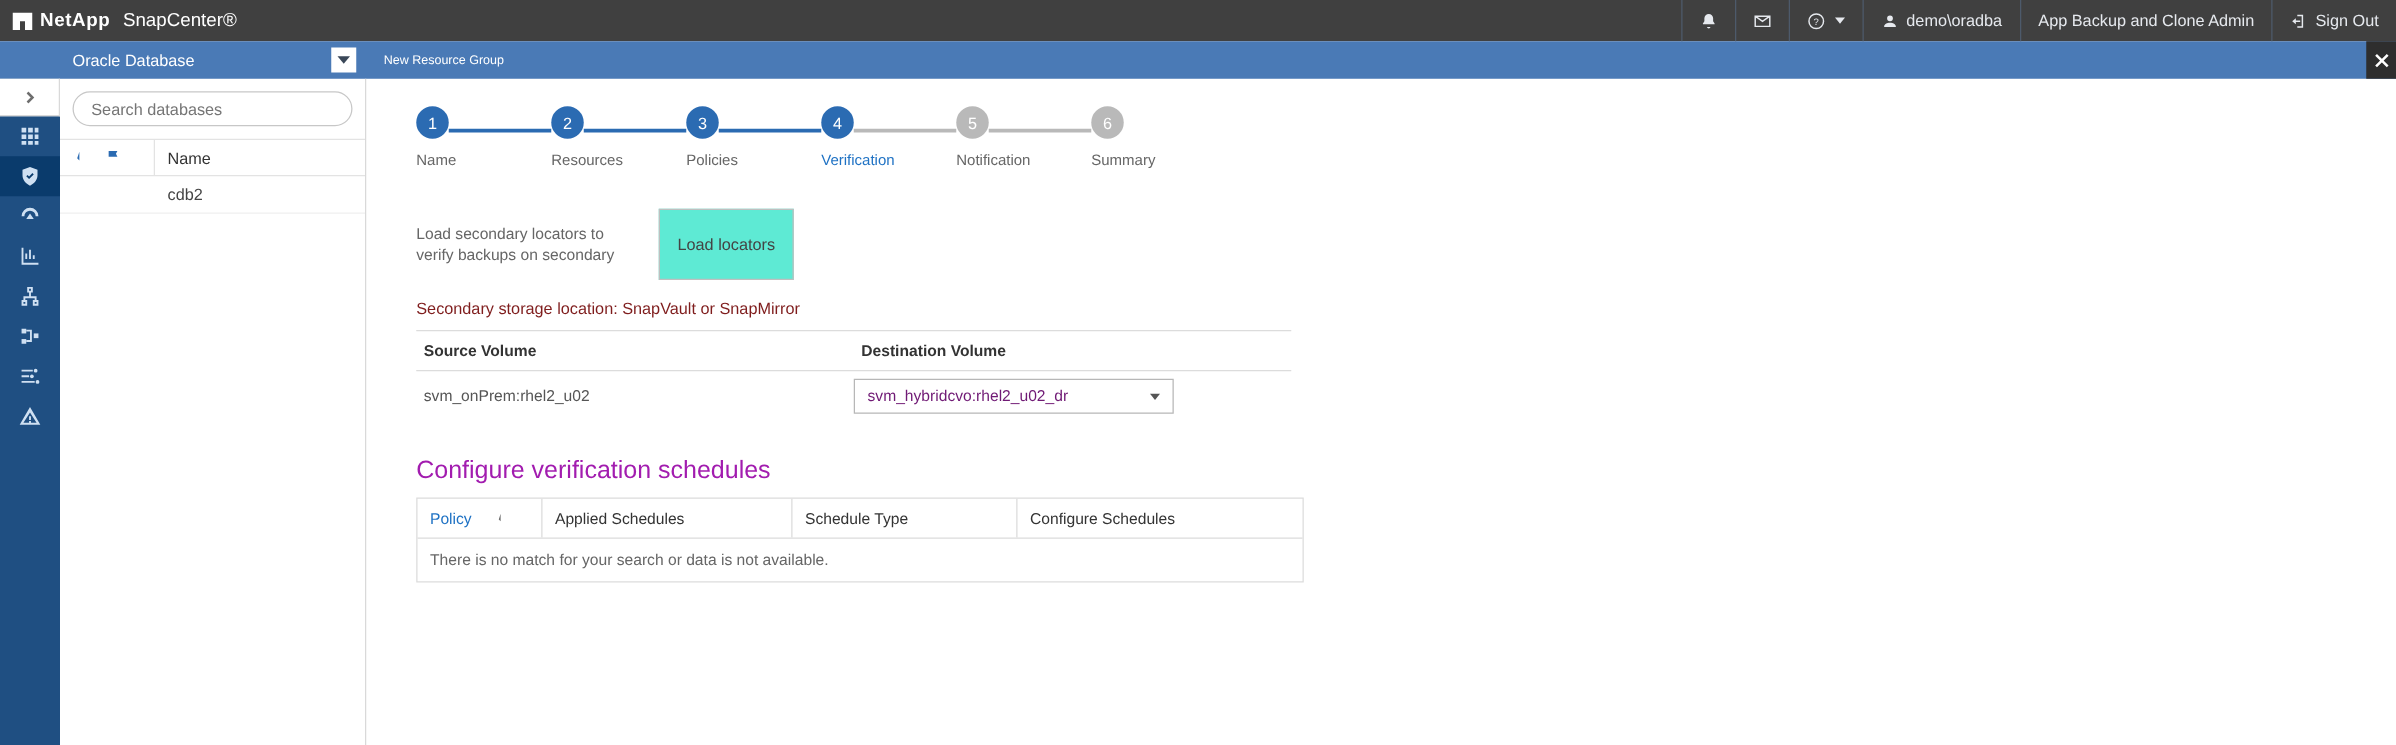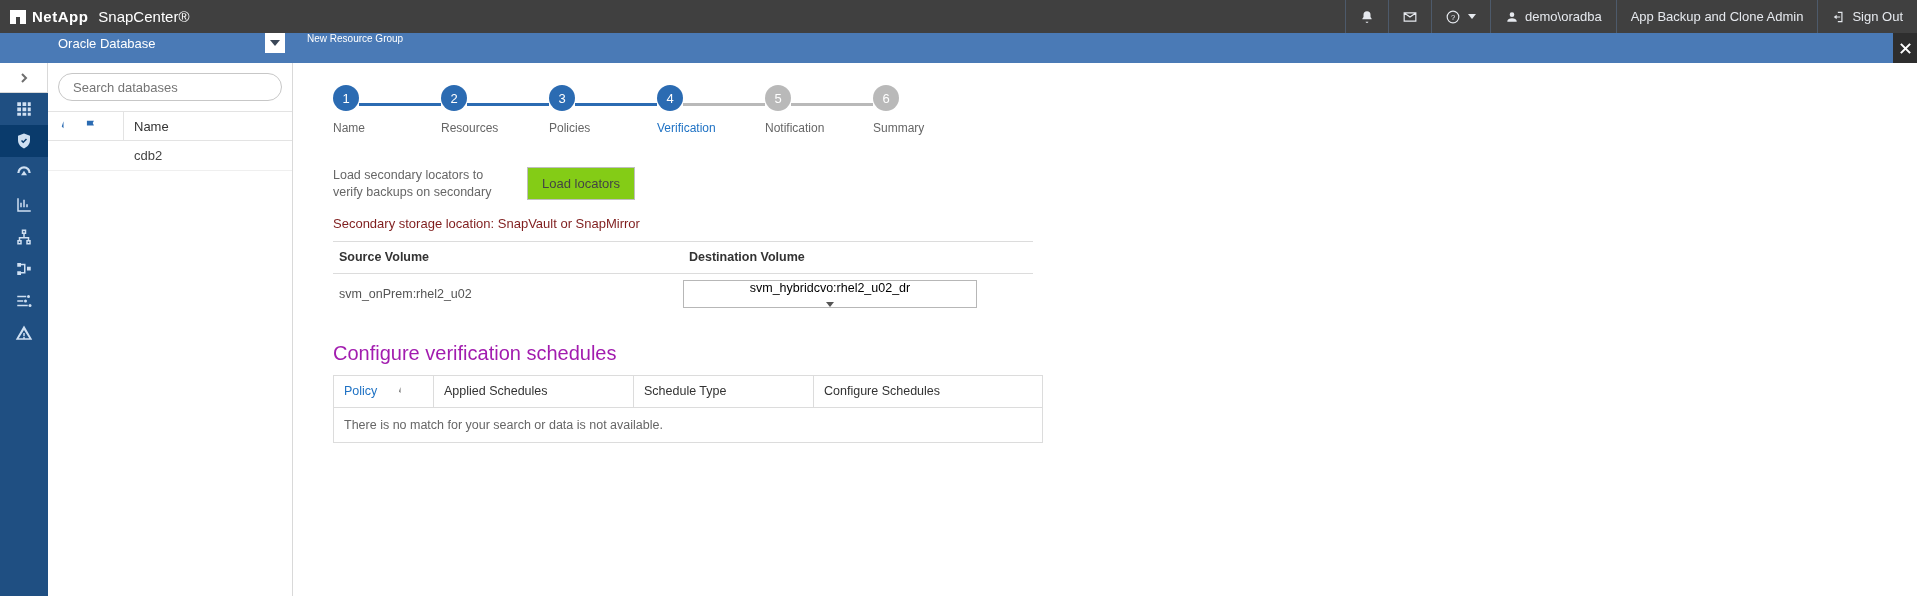--- a/index.html
+++ b/index.html
@@ -9,21 +9,21 @@
 .topbar { height: 33px; background: #404040; color: #fff; display: flex; align-items: center; padding-left: 10px; }
 .brand { display: flex; align-items: center; gap: 6px; font-size: 15px; }
 .brand b { font-weight: 700; letter-spacing: .5px; }
 .brand .prod { margin-left: 4px; font-weight: 400; }
 .topbar-right { margin-left: auto; display: flex; align-items: stretch; height: 100%; }
 .top-btn { display: flex; align-items: center; padding: 0 14px; border-left: 1px solid #4d5a6b; color: #e6e9ee; font-size: 13px; cursor: pointer; gap: 6px; }
 .top-btn svg { width: 14px; height: 14px; fill: #e6e9ee; }
 .caret-down { width:0;height:0;border-left:4px solid transparent;border-right:4px solid transparent;border-top:5px solid #e6e9ee;display:inline-block;margin-left:2px;}
 
 
-.subbar { height: 30px; background: #4a7ab6; display: flex; align-items: flex-start; }
+.subbar { height: 30px; background: #4a7ab6; display: flex; align-items: center; }
 .subbar-left { width: 48px; }
 .resource-cell { width: 245px; display: flex; align-items: center; padding-left: 10px; color:#fff; font-size:13px; }
 .resource-dd { width:20px;height:20px;background:#fff;margin-left:auto;margin-right:8px;display:flex;align-items:center;justify-content:center;cursor:pointer;}
 .resource-dd .tri { width:0;height:0;border-left:5px solid transparent;border-right:5px solid transparent;border-top:6px solid #3a4758;}
 .page-title { color:#fff; padding-left:14px; font-size:10px;}
 .close-x { margin-left:auto;width:24px;height:30px;background:#2e2e2e;display:flex;align-items:center;justify-content:center;cursor:pointer;}
 .close-x svg { width:13px;height:13px;stroke:#fff;stroke-width:2.2;}
 
 
 .layout { display:flex; height:calc(596px - 33px - 30px); }
@@ -56,31 +56,31 @@
 .circle.pending { background:#b9b9b9; }
 .connector { height:3px;width:82px;background:#2b6bb2;margin-top:12px;}
 .connector.grey { background:#b9b9b9;}
 .step-label { margin-top:10px; font-size:12px; color:#666; white-space:nowrap;}
 .step-label.active { color:#1f72c4;}
 .steps-row { display:flex; align-items:center; }
 
 .section { padding:6px 40px; }
 .loadline { display:flex; align-items:center; gap:24px; margin-top:16px;}
 .loadline .txt { font-size:12.5px; color:#666; max-width:170px; line-height:1.35;}
-.btn-outline { border:1px solid #bfbfbf; background:#84cc16; padding:8px 14px; font-size:13px; color:#444; cursor:pointer;}
+.btn-outline { border:1px solid #bfbfbf; background:#5eead4; padding:20px 14px; font-size:13px; color:#444; cursor:pointer;}
 .sectitle { font-size:13px; color:#7f1d1d; margin-top:15px;}
 
 .tbl { margin-top:10px; border-top:1px solid #dcdcdc; width:700px;}
 .tbl-hdr { display:flex; height:32px; align-items:center; border-bottom:1px solid #dcdcdc; font-size:12.5px; color:#333; font-weight:600;}
 .tbl-hdr .col1 { width:350px; padding-left:6px;}
 .tbl-hdr .col2 { flex:1; padding-left:6px;}
 .tbl-row { display:flex; height:40px; align-items:center; font-size:12.5px; color:#555;}
 .tbl-row .col1 { width:350px; padding-left:6px;}
 .tbl-row .col2 { flex:1; padding-left:0;}
-.select { width:294px;height:28px;border:1px solid #b7b7b7;display:flex;align-items:center;justify-content:space-between;padding:0 10px;font-size:12.5px;color:#000000;cursor:pointer;flex-direction:column;}
+.select { width:256px;height:28px;border:1px solid #b7b7b7;display:flex;align-items:center;justify-content:space-between;padding:0 10px;font-size:12.5px;color:#701a75;cursor:pointer;}
 .select .tri { width:0;height:0;border-left:4px solid transparent;border-right:4px solid transparent;border-top:5px solid #555;}
 
 .cfg-title { font-size:20px; color:#a21caf; margin-top:28px;}
 .grid { margin-top:10px; border:1px solid #dcdcdc; width:710px;}
 .grid-hdr { display:flex; height:32px; align-items:center; border-bottom:1px solid #dcdcdc; font-size:12.5px;}
 .gcell { padding-left:10px; border-right:1px solid #dcdcdc; height:100%; display:flex; align-items:center;}
 .gcell:last-child { border-right:none;}
 .gcell.policy { width:100px; color:#1f72c4; display:flex; justify-content:space-between; padding-right:24px;}
 .gcell.policy svg { width:12px;height:12px;fill:#6b6b6b;}
 .gcell.stype { width:180px; color:#333;}

